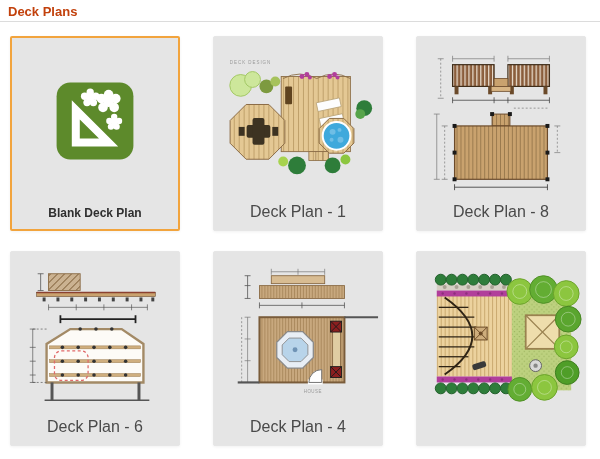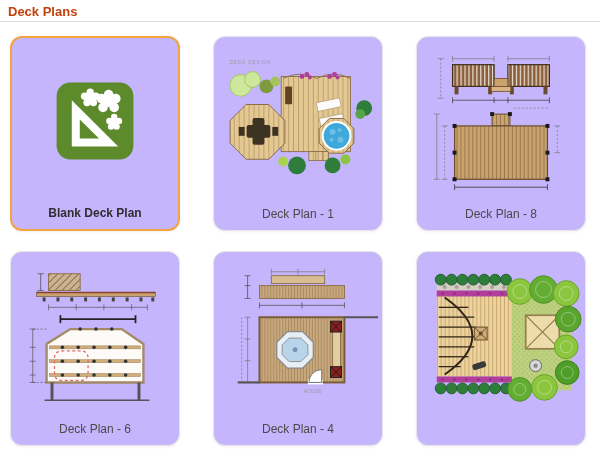--- a/index.html
+++ b/index.html
@@ -2,28 +2,28 @@
 <html><head>
 <meta charset="utf-8">
 <style>
   * { box-sizing: border-box; margin: 0; padding: 0; }
   html,body { width:600px; height:459px; background:#fff; overflow:hidden;
     font-family:"Liberation Sans", sans-serif; }
   .header { padding:4px 0 2px 8px; font-size:13px; font-weight:bold; color:#c2410c;
     border-bottom:1px solid #dcdcdc; }
   .grid { display:grid; grid-template-columns:repeat(3,177px); gap:20px 26px;
     padding:14px 0 0 10px; }
-  .card { width:170px; height:195px; background:#c4b5fd; border:1px solid #e6e6e6;
-    border-radius:12px; box-shadow:0 1px 3px rgba(0,0,0,.06); position:relative;
+  .card { width:170px; height:195px; background:#e5e5e5; border:1px solid #e6e6e6;
+    border-radius:2px; box-shadow:0 1px 3px rgba(0,0,0,.06); position:relative;
     display:flex; align-items:center; justify-content:center; cursor:pointer; }
   .card.selected { border:2px solid #f2a43d; }
   .thumb { display:flex; align-items:center; justify-content:center; width:100%;
     height:158px; margin-bottom:26px; }
   .card-label { position:absolute; bottom:9px; left:0; width:100%; text-align:center;
-    font-size:12px; color:#4a4a4a; }
+    font-size:16px; color:#4a4a4a; }
   .card-label.bold { font-weight:bold; color:#2f2f2f; font-size:12px; }
   svg text { font-family:"Liberation Sans", sans-serif; }
 </style>
 </head>
 <body>
 
 <div class="header">Deck Plans</div>
 
 <div class="grid">
 

